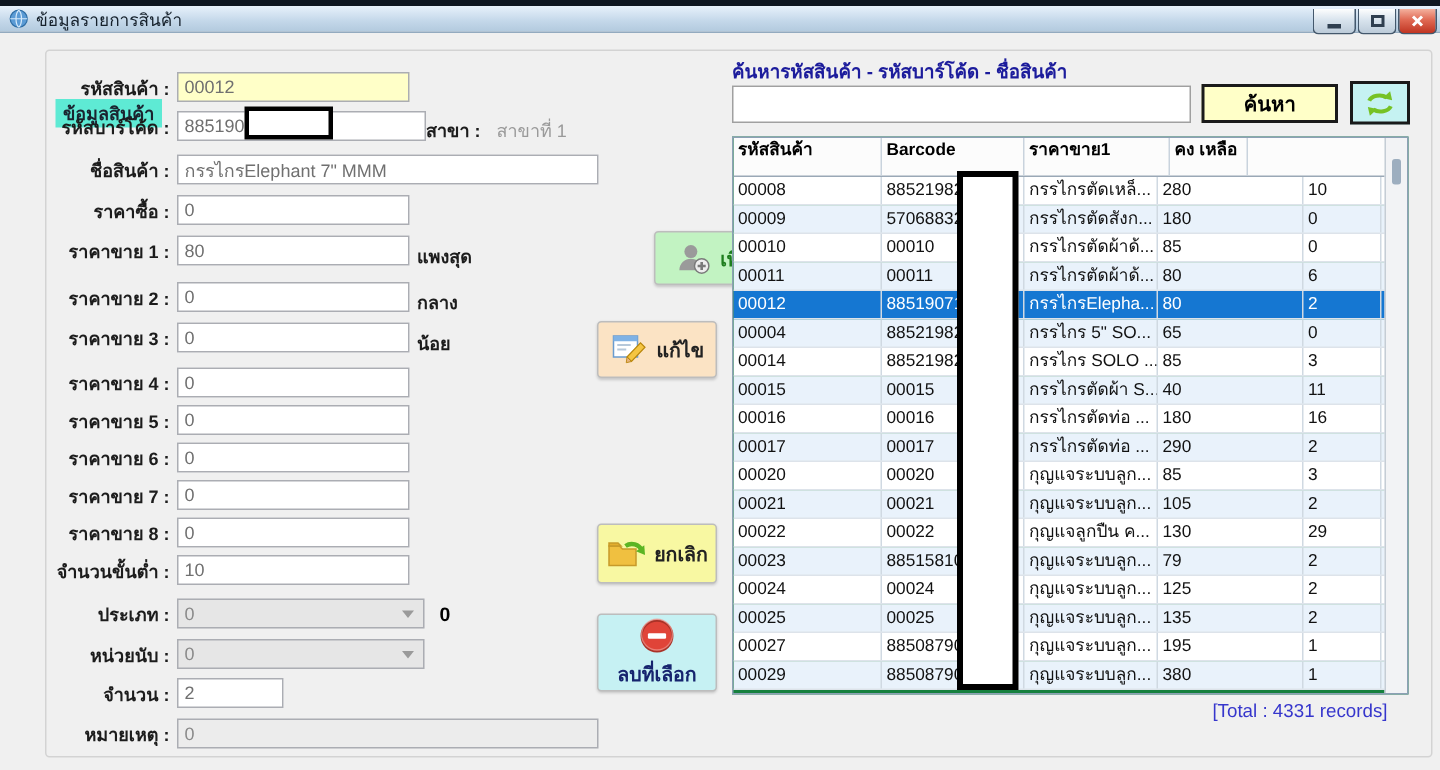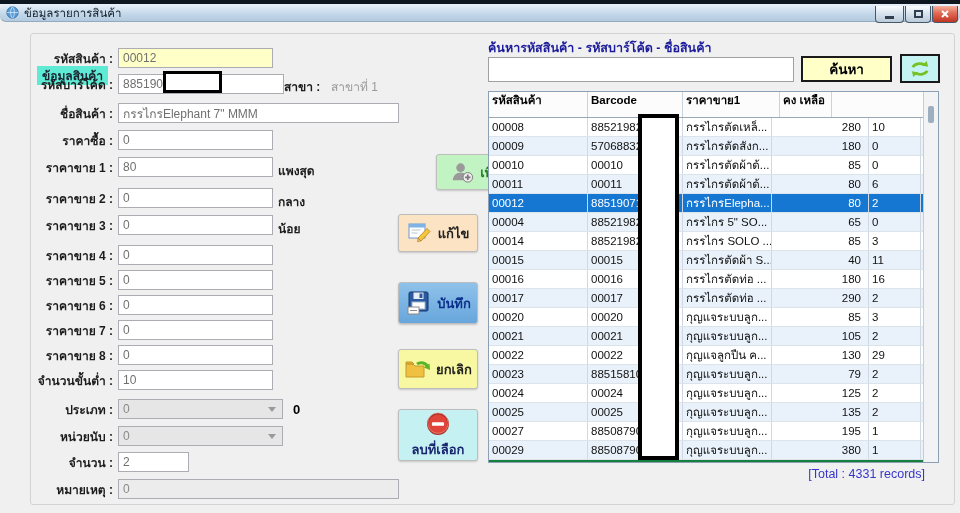--- a/index.html
+++ b/index.html
@@ -6,21 +6,21 @@
   html,body { background:#888; }
   .window {
     position:relative; width:960px; height:513px; background:#f0f0f0;
     font-family:"Liberation Sans","DejaVu Sans",sans-serif; overflow:hidden;
     font-size:12px; color:#222;
   }
   
   .topstrip { position:absolute; top:0; left:0; right:0; height:4px; background:#0e1620; }
   .titlebar { position:absolute; top:4px; left:0; right:0; height:18px;
     background:linear-gradient(#e7f1fb,#c3d7e9 60%,#b3cade); border-bottom:1px solid #93aabf;
-    display:flex; align-items:center; padding-left:6px;border-radius:6px; }
+    display:flex; align-items:center; padding-left:6px; }
   .app-icon { width:13px; height:13px; margin-right:5px; display:inline-block; }
   .title-text { font-size:11.5px; color:#15202b; }
   .wbtn { position:absolute; top:2px; height:17px; border:1px solid #44586c; border-top:none;
     border-radius:0 0 4px 4px; background:linear-gradient(#fdfefe,#d9e4ee 45%,#bccbd9);
     display:flex; align-items:center; justify-content:center; cursor:pointer; }
   .wbtn.min { right:56px; width:29px; }
   .wbtn.max { right:29px; width:26px; }
   .wbtn.close { right:2px; width:26px; background:linear-gradient(#f4b19e,#e06a54 45%,#c03522); }
   .glyph-min { width:9px; height:3px; background:#2f3f50; margin-top:7px; }
   .glyph-max { width:9px; height:8px; border:2px solid #2f3f50; background:transparent; }
@@ -71,21 +71,21 @@
   .th { font-weight:bold; font-size:11.5px; padding:2px 3px 0 3px; border-right:1px solid #c9d3dd;
     line-height:12px; color:#000; overflow:hidden; }
   .c-code{width:99px} .c-barcode{width:95px} .c-name{width:89px} .c-price{width:97px} .c-stock{width:52px}
   .tbody { position:relative; }
   .trow { display:flex; height:19px; border-bottom:1px solid #dde3ea; background:#fff; cursor:default; }
   .trow.alt { background:#e9f2fb; }
   .trow.sel { background:#1577d2; }
   .trow.sel .tcell { color:#fff; }
   .tcell { font-size:11.5px; color:#111; padding:2px 3px 0 3px; border-right:1px solid #d0d9e2;
     overflow:hidden; white-space:nowrap; line-height:15px; }
-  .tcell.c-price { text-align:right; padding-right:7px; }
+  .tcell.c-price { padding-right:7px; }
   .scrollbar { position:absolute; right:0; top:0; bottom:0; width:15px; background:#f2f3f5;
     border-left:1px solid #c5cdd5; }
   .sb-thumb { position:absolute; top:14px; left:4px; width:6px; height:17px; background:#9daebf; border-radius:2px; }
   .total-label { position:absolute; left:457px; top:433px; width:437px; text-align:right;
     color:#3636cc; font-size:12.5px; }
   
   .redact { position:absolute; background:#fff; border-style:solid; border-color:#000; }
   
   .icon { display:inline-flex; align-items:center; justify-content:center; }
 </style>
@@ -228,33 +228,20 @@
             <rect x="2" y="4" width="16" height="14" fill="#fff" stroke="#6a9ccf"></rect>
             <rect x="2" y="4" width="16" height="3.5" fill="#7fb2e5"></rect>
             <path d="M4.5 10h9 M4.5 13h6" stroke="#b6c8da" stroke-width="1.2"></path>
             <path d="M11 18 L20 8.5 L23 11.5 L14 21 Z" fill="#f5c542" stroke="#b8860b" stroke-width="0.8"></path>
             <path d="M11 18 L10.5 21.8 L14 21Z" fill="#e8b27d" stroke="#b8860b" stroke-width="0.6"></path>
           </svg>
       </span>
       <span>แก้ไข</span>
     </button>
 
-    <button class="action-btn btn-save">
-      <span class="icon">
-        <svg width="27" height="27" viewBox="0 0 27 27">
-            <rect x="4" y="2" width="19" height="19" rx="1.5" fill="#2c5aa0" stroke="#13356b"></rect>
-            <rect x="8.5" y="2.5" width="10" height="6.5" fill="#e8eef5"></rect>
-            <rect x="14.5" y="3.5" width="3" height="4.5" fill="#2c5aa0"></rect>
-            <rect x="7" y="12" width="13" height="7" fill="#fff" stroke="#9db6d2"></rect>
-            <rect x="3" y="17" width="11" height="7" fill="#fdfdfd" stroke="#8a8a8a"></rect>
-            <path d="M5 20.5h7" stroke="#8a8a8a"></path>
-          </svg>
-      </span>
-      <span>บันทึก</span>
-    </button>
 
     <button class="action-btn btn-cancel">
       <span class="icon">
         <svg width="27" height="26" viewBox="0 0 27 26">
             <path d="M2 8 L2 21 L20 21 L20 10 L11 10 L9 8 Z" fill="#f0c040" stroke="#c79a2a"></path>
             <path d="M2 8 L2 6 L8 6 L10 8 Z" fill="#e3ae2e" stroke="#c79a2a"></path>
             <path d="M13 8 a7.5 7.5 0 0 1 11 3" fill="none" stroke="#5cb524" stroke-width="3"></path>
             <path d="M25.5 7.5 l0.5 6.5 -6-2.5 z" fill="#5cb524"></path>
           </svg>
       </span>

